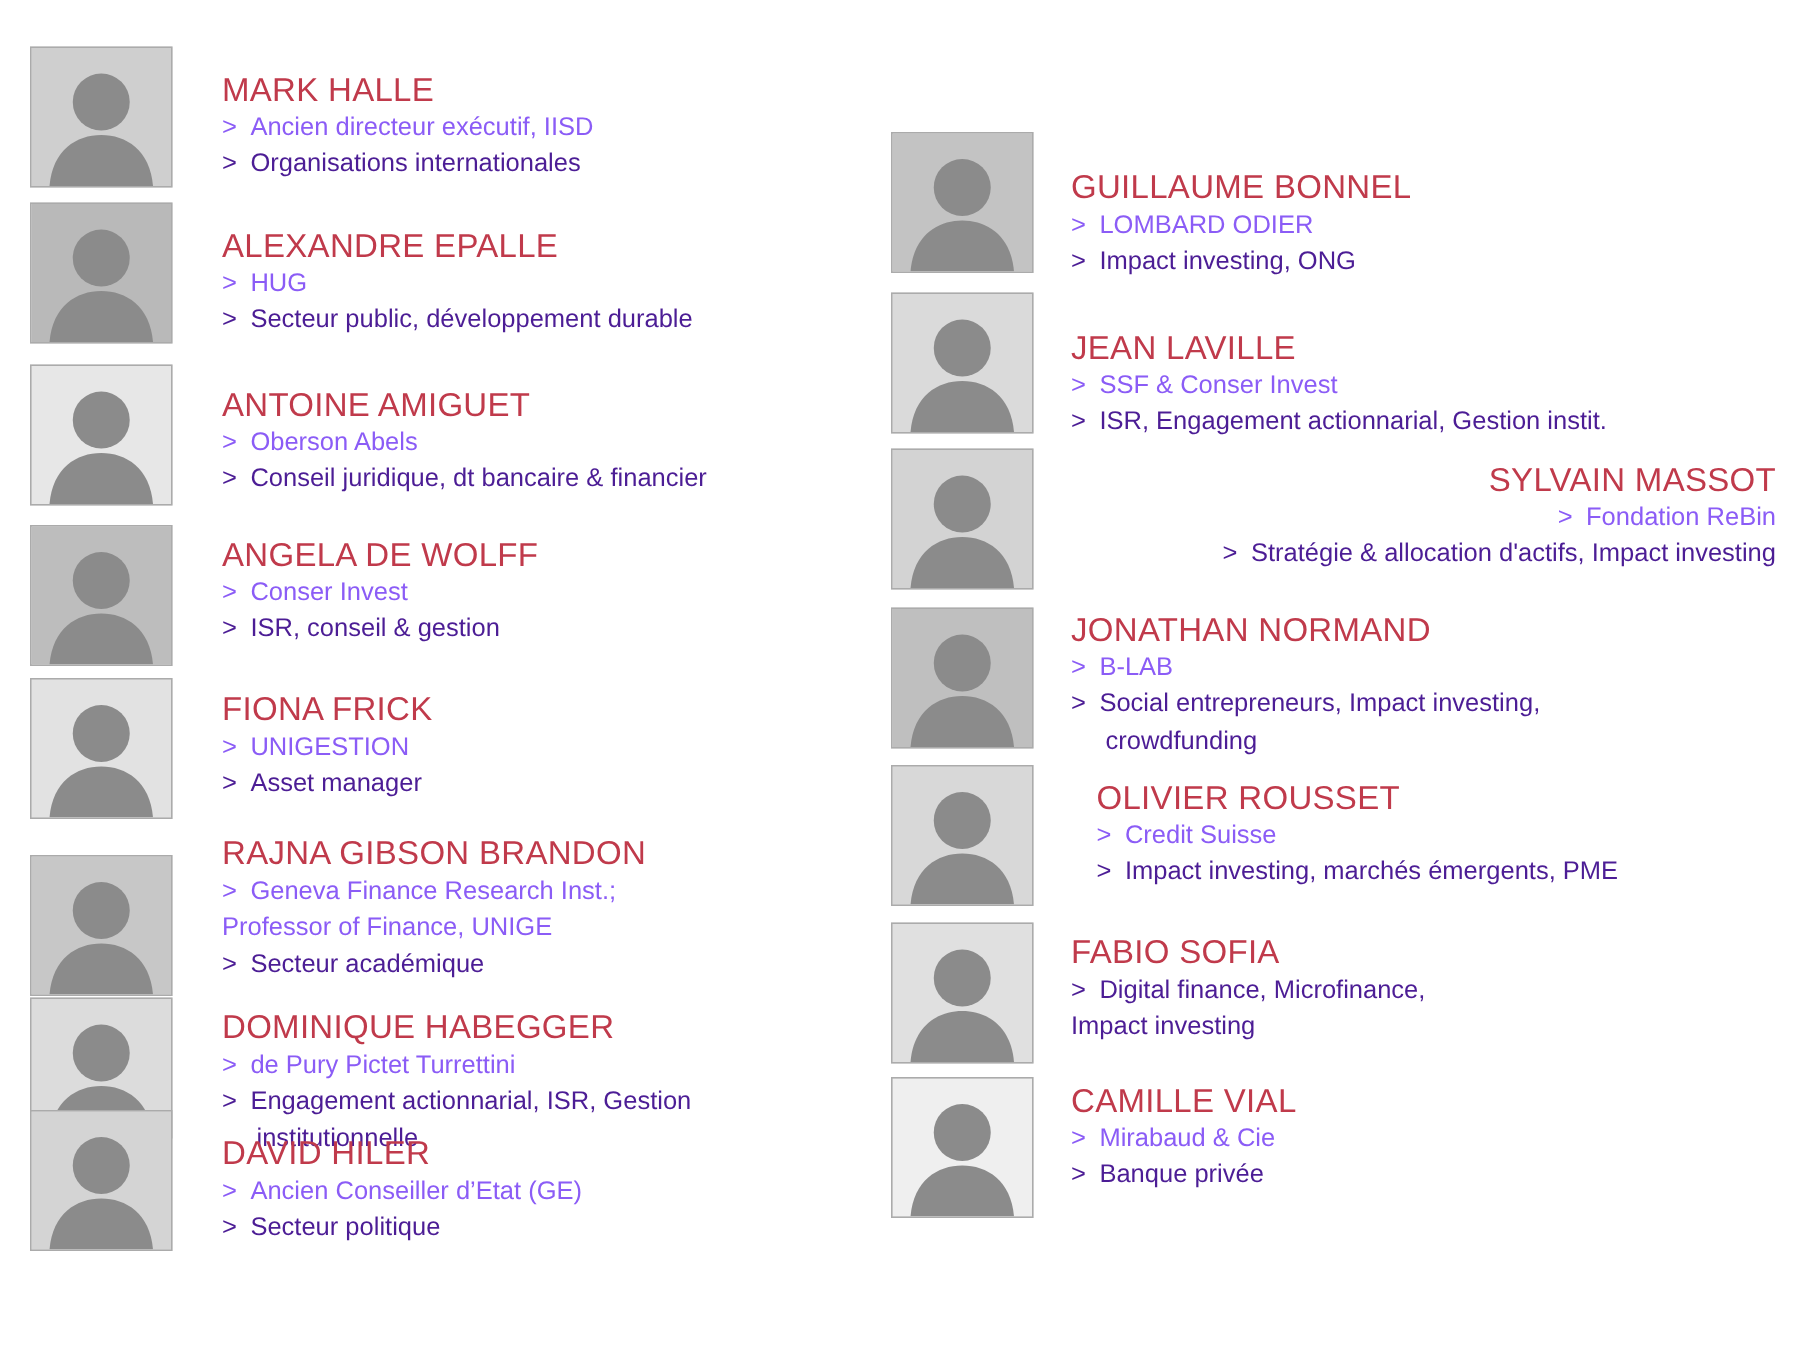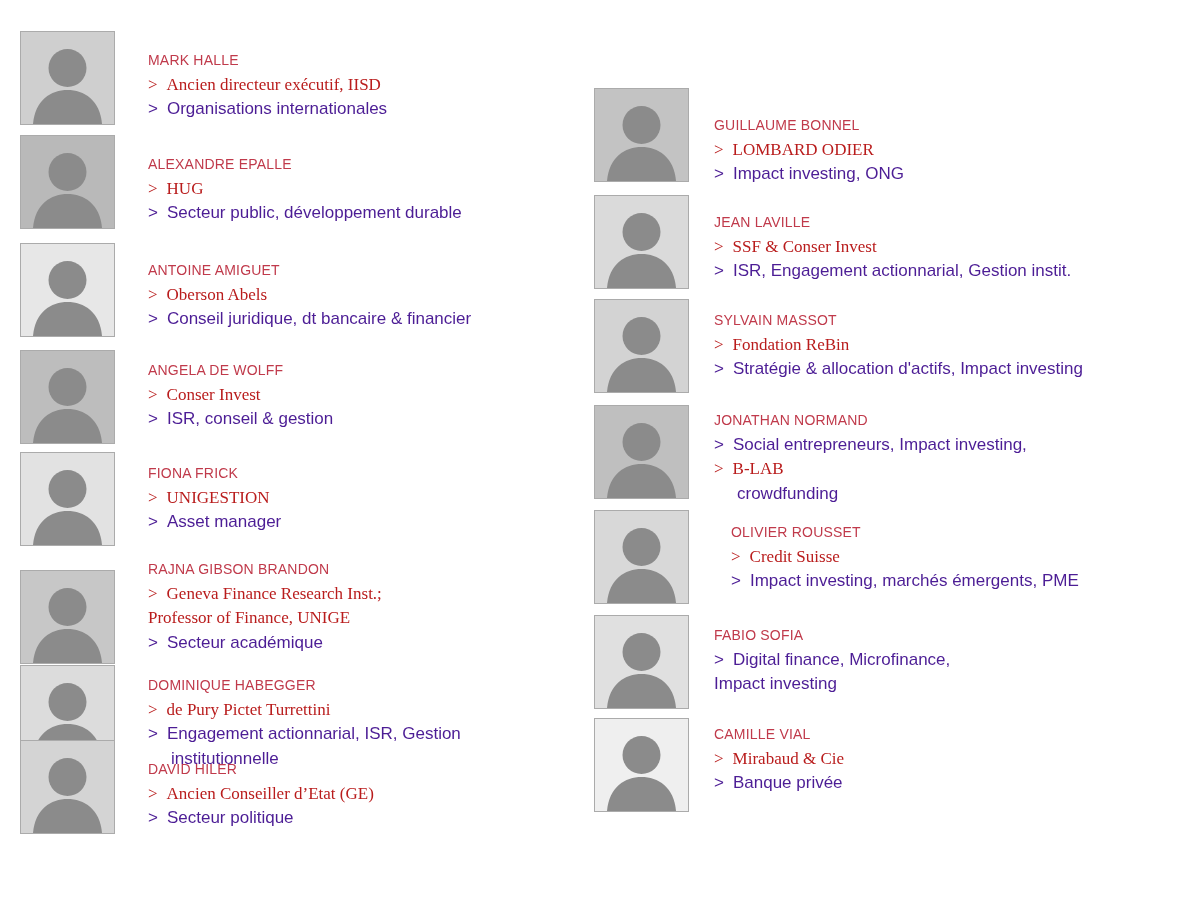--- a/index.html
+++ b/index.html
@@ -28,32 +28,32 @@
     overflow: hidden;
     background: #d6d6d6;
   }
   .photo svg { display: block; width: 100%; height: 100%; }
   .info {
     flex: 0 0 auto;
   }
   .col-left .info { margin-left: 33px; width: 420px; }
   .col-right .info { margin-left: 25px; width: 470px; }
   .pname {
-    font-size: 14px;
+    font-size: 22px;
     line-height: 24.5px;
     color: #c03a4b;
     letter-spacing: 0.2px;
     white-space: nowrap;
   }
   .line {
     font-size: 17px;
     line-height: 24.5px;
     white-space: nowrap;
   }
-  .line.org  { color: #b91c1c; font-family: Liberation Serif, serif; }
+  .line.org  { color: #8b5cf6; }
   .line.sector { color: #4c1d95; }
   .pfx { display: inline-block; margin-right: 9px; }
   .line.indent { padding-left: 23px; }
   .line.cont  { padding-left: 0; }
 </style>
 </head>
 <body>
 
 <div class="stage">
   <div id="col-left" class="col-left">
@@ -188,27 +188,27 @@
         </div>
       </div>
       <div class="entry col-right" style="left: 594px; top: 195px;">
         <div class="photo">
           <svg viewBox="0 0 93 92">
             <rect width="93" height="92" fill="#dadada"></rect>
             <circle cx="46.5" cy="36" r="19" fill="#8b8b8b"></circle>
             <path d="M 12 92 C 14 68 30 58 46.5 58 C 63 58 79 68 81 92 Z" fill="#8b8b8b"></path>
           </svg>
         </div>
-        <div class="info" style="margin-top: 15px;">
+        <div class="info" style="margin-top: 25px;">
           <div class="pname">JEAN LAVILLE</div>
           <div class="line org"><span class="pfx">&gt;</span><span>SSF &amp; Conser Invest</span></div>
           <div class="line sector"><span class="pfx">&gt;</span><span>ISR, Engagement actionnarial, Gestion instit.</span></div>
         </div>
       </div>
-      <div class="entry col-right" style="left: 594px; top: 299px;">
+      <div class="entry col-right" style="left: 594px; top: 299px; text-align: right;">
         <div class="photo">
           <svg viewBox="0 0 93 92">
             <rect width="93" height="92" fill="#d3d3d3"></rect>
             <circle cx="46.5" cy="36" r="19" fill="#8b8b8b"></circle>
             <path d="M 12 92 C 14 68 30 58 46.5 58 C 63 58 79 68 81 92 Z" fill="#8b8b8b"></path>
           </svg>
         </div>
         <div class="info" style="margin-top: 9px;">
           <div class="pname">SYLVAIN MASSOT</div>
           <div class="line org"><span class="pfx">&gt;</span><span>Fondation ReBin</span></div>
@@ -218,22 +218,22 @@
       <div class="entry col-right" style="left: 594px; top: 405px;">
         <div class="photo">
           <svg viewBox="0 0 93 92">
             <rect width="93" height="92" fill="#bfbfbf"></rect>
             <circle cx="46.5" cy="36" r="19" fill="#8b8b8b"></circle>
             <path d="M 12 92 C 14 68 30 58 46.5 58 C 63 58 79 68 81 92 Z" fill="#8b8b8b"></path>
           </svg>
         </div>
         <div class="info" style="margin-top: 3px;">
           <div class="pname">JONATHAN NORMAND</div>
+          <div class="line org"><span class="pfx">&gt;</span><span>B-LAB</span></div>
           <div class="line sector"><span class="pfx">&gt;</span><span>Social entrepreneurs, Impact investing,</span></div>
-          <div class="line org"><span class="pfx">&gt;</span><span>B-LAB</span></div>
           <div class="line sector indent"><span>crowdfunding</span></div>
         </div>
       </div>
       <div class="entry col-right" style="left: 594px; top: 510px; gap: 17px;">
         <div class="photo">
           <svg viewBox="0 0 93 92">
             <rect width="93" height="92" fill="#d8d8d8"></rect>
             <circle cx="46.5" cy="36" r="19" fill="#8b8b8b"></circle>
             <path d="M 12 92 C 14 68 30 58 46.5 58 C 63 58 79 68 81 92 Z" fill="#8b8b8b"></path>
           </svg>

